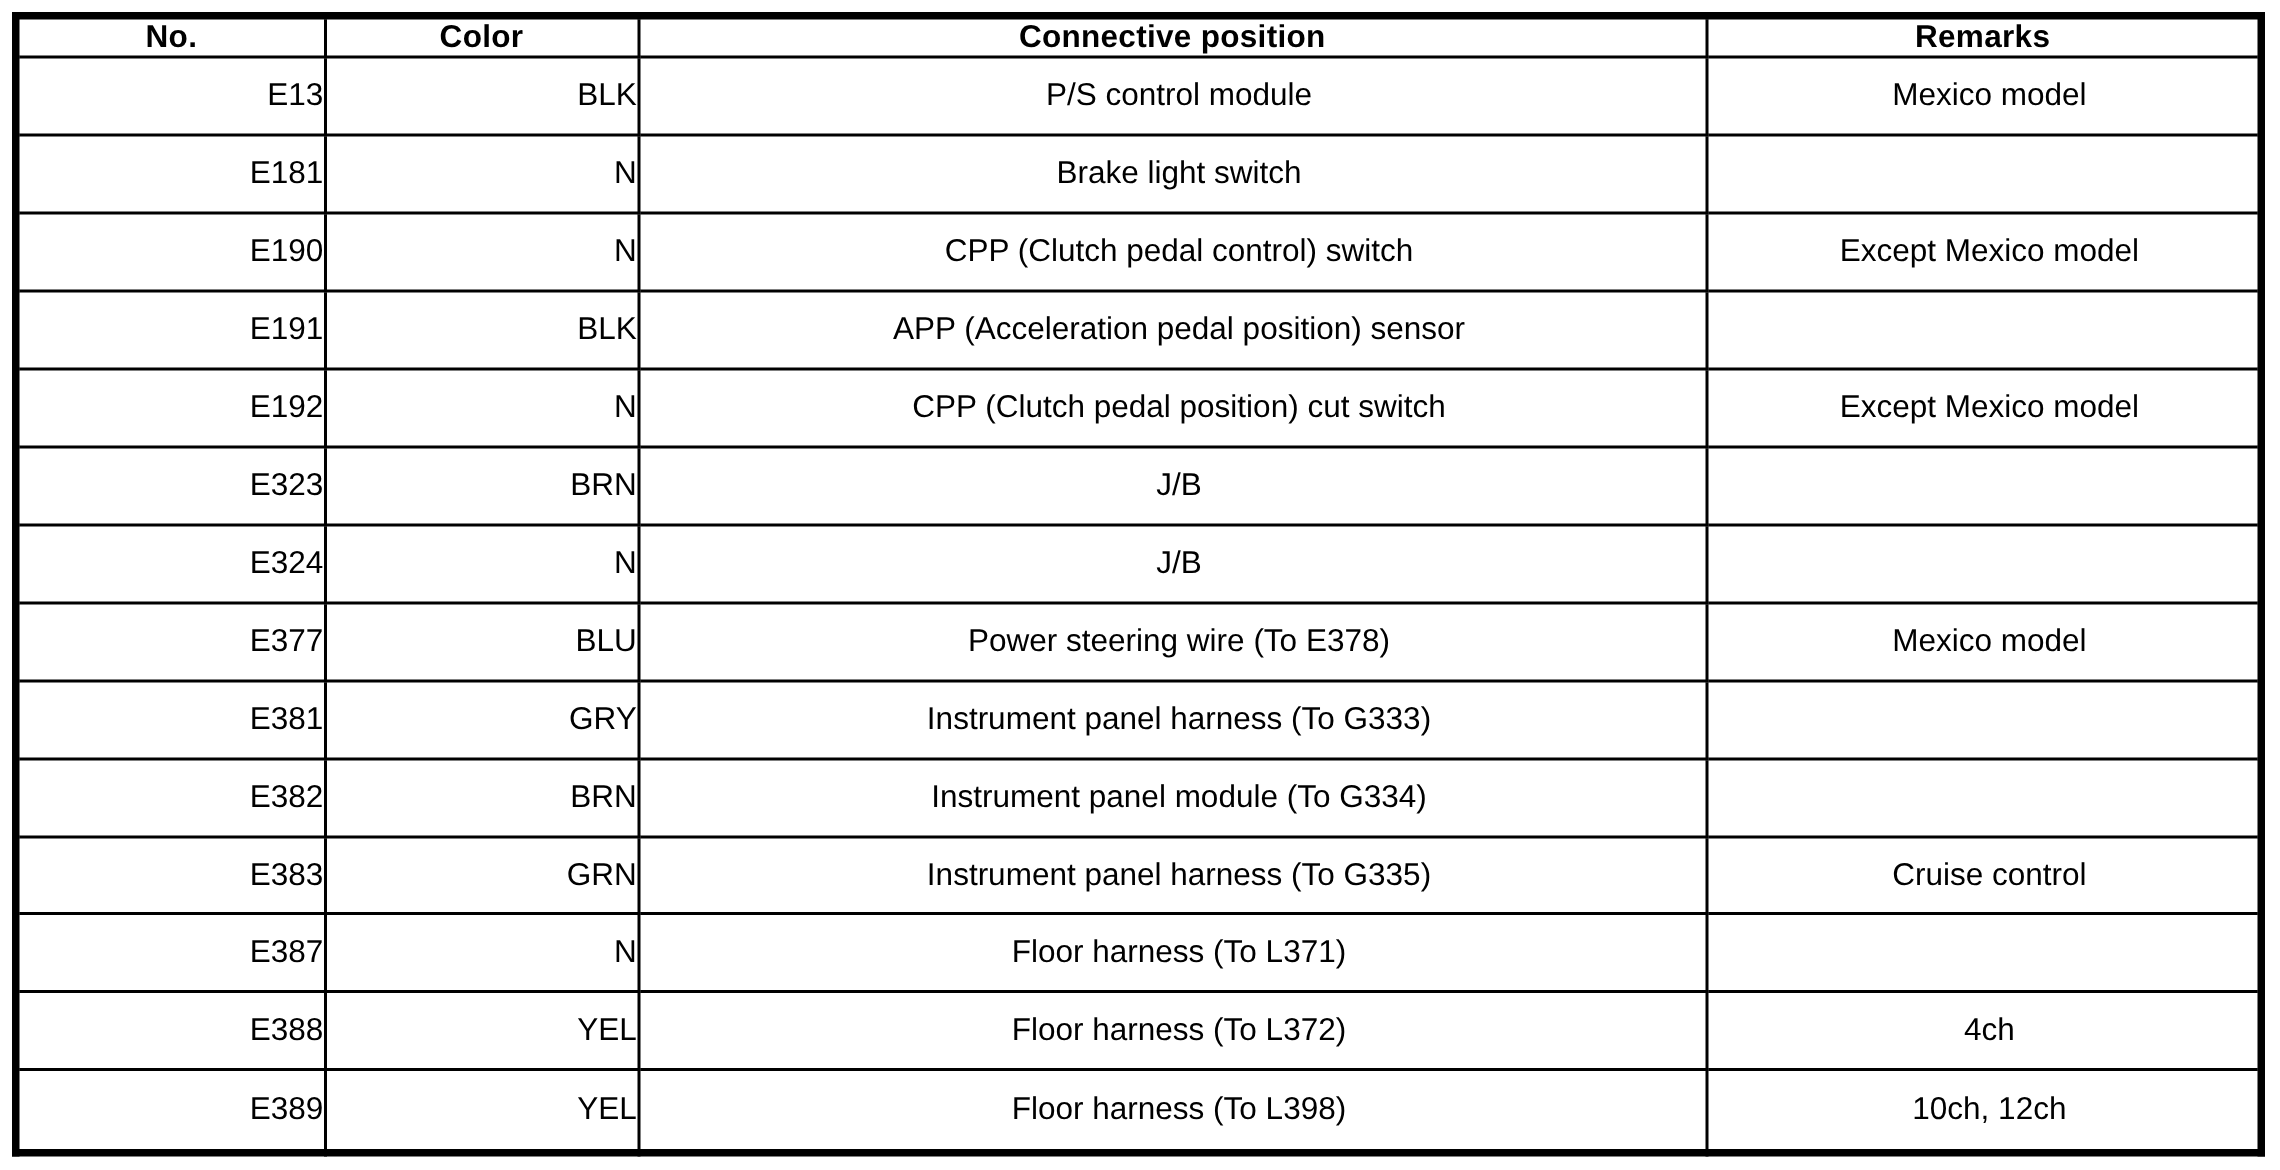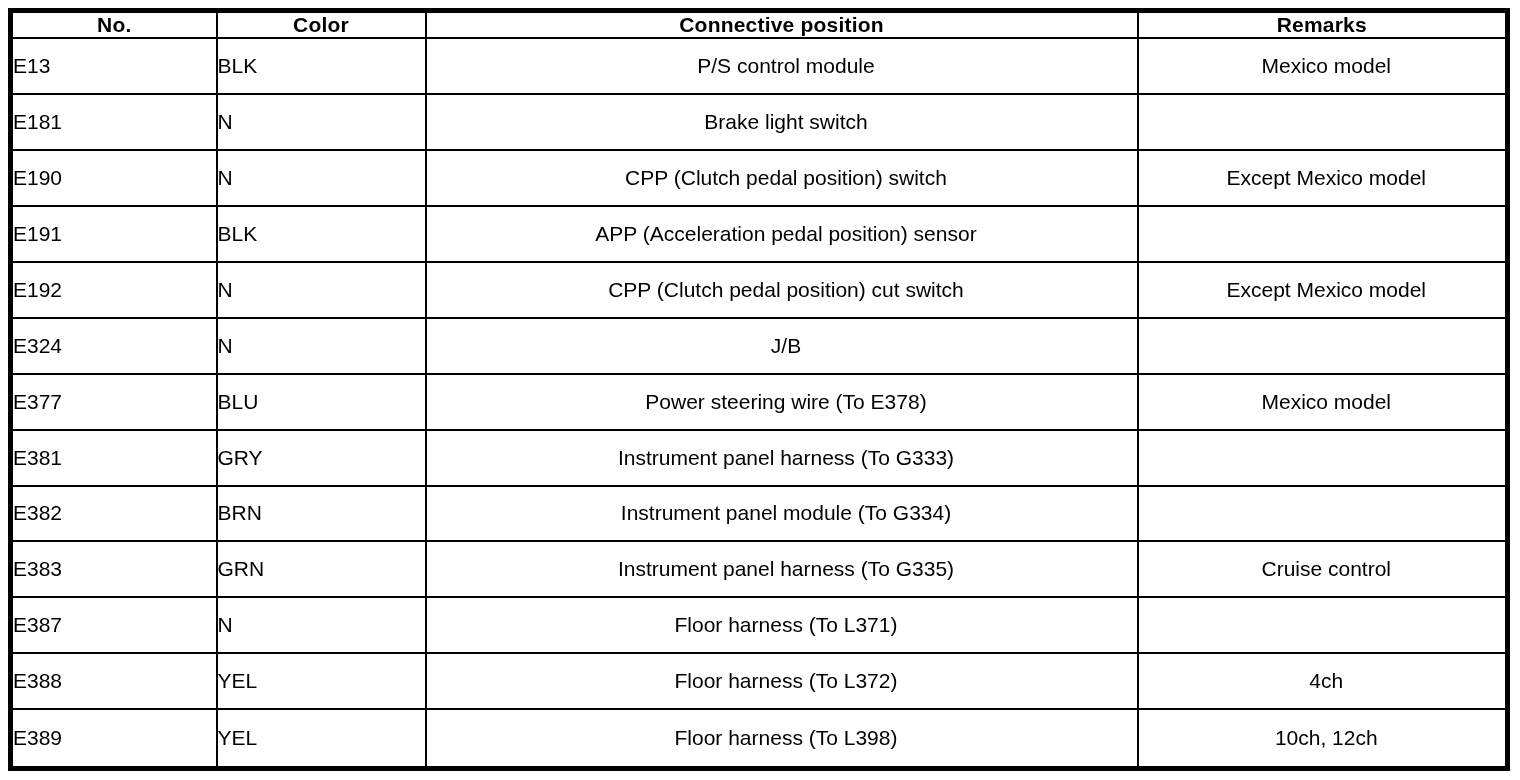--- a/index.html
+++ b/index.html
@@ -42,21 +42,21 @@
     vertical-align: middle;
     overflow: hidden;
     white-space: nowrap;
   }
   th {
     font-weight: bold;
     text-align: center;
     letter-spacing: 0.2px;
   }
   td.c-no, td.c-color {
-    text-align: left;
+    text-align: right;
   }
   td.c-pos, td.c-rem {
     text-align: center;
     padding-left: 9px;
   }
 </style>
 </head>
 <body>
 
 <div class="page">
@@ -84,34 +84,40 @@
       </tr>
       <tr>
         <td class="c-no">E181</td>
         <td class="c-color">N</td>
         <td class="c-pos">Brake light switch</td>
         <td class="c-rem"></td>
       </tr>
       <tr>
         <td class="c-no">E190</td>
         <td class="c-color">N</td>
-        <td class="c-pos">CPP (Clutch pedal position) switch</td>
+        <td class="c-pos">CPP (Clutch pedal control) switch</td>
         <td class="c-rem">Except Mexico model</td>
       </tr>
       <tr>
         <td class="c-no">E191</td>
         <td class="c-color">BLK</td>
         <td class="c-pos">APP (Acceleration pedal position) sensor</td>
         <td class="c-rem"></td>
       </tr>
       <tr>
         <td class="c-no">E192</td>
         <td class="c-color">N</td>
         <td class="c-pos">CPP (Clutch pedal position) cut switch</td>
         <td class="c-rem">Except Mexico model</td>
+      </tr>
+      <tr>
+        <td class="c-no">E323</td>
+        <td class="c-color">BRN</td>
+        <td class="c-pos">J/B</td>
+        <td class="c-rem"></td>
       </tr>
       <tr>
         <td class="c-no">E324</td>
         <td class="c-color">N</td>
         <td class="c-pos">J/B</td>
         <td class="c-rem"></td>
       </tr>
       <tr>
         <td class="c-no">E377</td>
         <td class="c-color">BLU</td>

